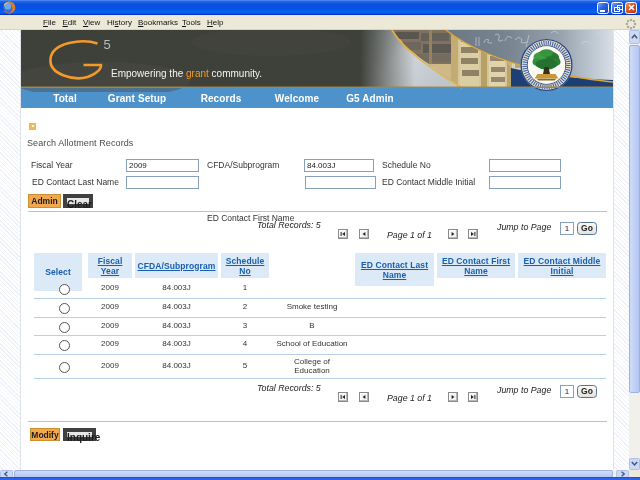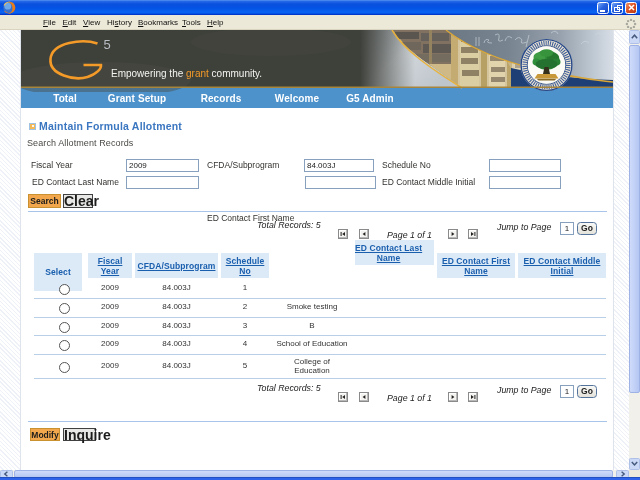--- a/index.html
+++ b/index.html
@@ -34,21 +34,21 @@
   #banner{left:0;top:0;width:592px;height:58px;background:#3e403a;z-index:5;}
 
   
   #nav{left:0;top:58px;width:592px;height:20px;background:#4d92cb;}
   .navitem{position:absolute;top:62.5px;transform:translateX(-50%);color:#fff;font-weight:bold;font-size:10px;letter-spacing:0.1px;}
 
   
   .lbl{position:absolute;font-size:8.5px;font-weight:normal;color:#33322f;letter-spacing:0px;white-space:nowrap;}
   .inp{position:absolute;height:13px;background:#fff;border:1px solid #86a0bd;box-sizing:border-box;font-size:8px;color:#222;line-height:11px;padding-left:2px;}
   .btn-orange{position:absolute;background:#f2a74c;border:1px solid #c9912f;box-sizing:border-box;color:#1c1c1c;font-size:8.5px;font-weight:bold;text-align:center;}
-  .btn-gray{position:absolute;background:#e8e8e6;border:1px solid #404040;box-sizing:border-box;color:#1c1c1c;font-size:14px;font-weight:bold;text-align:left;}
+  .btn-gray{position:absolute;background:#e8e8e6;border:4px solid #404040;box-sizing:border-box;color:#1c1c1c;font-size:10px;font-weight:bold;text-align:left;}
   .hline{position:absolute;height:1px;background:#a8c4e8;}
 
   
   .ptext{position:absolute;font-size:8.8px;color:#222;white-space:nowrap;font-style:italic;}
   .pgbtn{position:absolute;width:10px;height:10px;background:#f4f3f0;border:1px solid #8a8a8a;box-sizing:border-box;box-shadow:inset -1px -1px 0 #b8b8b8, inset 1px 1px 0 #fff;}
   .pgbtn svg{position:absolute;left:0;top:0;}
 
   
   .th{position:absolute;background:#dce9f7;color:#1a5fae;font-size:8.5px;font-weight:bold;text-align:center;letter-spacing:0.1px;}
   .th div{text-decoration:underline;}
@@ -227,38 +227,37 @@
     <div id="nav" class="abs"></div>
     <div class="navitem" style="left:44px">Total</div>
     <div class="navitem" style="left:116px">Grant Setup</div>
     <div class="navitem" style="left:200px">Records</div>
     <div class="navitem" style="left:276px">Welcome</div>
     <div class="navitem" style="left:349px">G5 Admin</div>
 
     <div class="abs" style="left:8px;top:92.5px;width:7px;height:7px;background:#f4b954;border:1px solid #9ec2e4;box-sizing:border-box;">
         <div style="position:absolute;left:1.5px;top:1.5px;width:2px;height:2px;background:#fdf6ea"></div>
       </div>
-    <div class="abs" style="left:18px;top:90px;font-size:10.5px;font-weight:bold;color:#3b76c0;letter-spacing:0.2px;">Maintain Formula Allotment</div>
     <div class="abs lbl" style="left:6px;top:108px;font-size:9px;letter-spacing:0.1px;color:#4b4a46;">Search Allotment Records</div>
 
     <div class="lbl" style="left:10px;top:130px;">Fiscal Year</div>
     <div class="inp" style="left:105px;top:129px;width:73px;">2009</div>
     <div class="lbl" style="left:186px;top:130px;">CFDA/Subprogram</div>
     <div class="inp" style="left:283px;top:129px;width:70px;">84.003J</div>
     <div class="lbl" style="left:361px;top:130px;">Schedule No</div>
     <div class="inp" style="left:468px;top:129px;width:72px;"></div>
 
     <div class="lbl" style="left:11px;top:147px;">ED Contact Last Name</div>
     <div class="inp" style="left:105px;top:146px;width:73px;"></div>
     <div class="lbl" style="left:186px;top:147px;margin-top:36px;">ED Contact First Name</div>
     <div class="inp" style="left:284px;top:146px;width:71px;"></div>
     <div class="lbl" style="left:361px;top:147px;">ED Contact Middle Initial</div>
     <div class="inp" style="left:468px;top:146px;width:72px;"></div>
 
-    <div class="btn-orange" style="left:7px;top:164px;width:33px;height:14px;line-height:13px;">Search</div>
+    <div class="btn-orange" style="left:7px;top:164px;width:33px;height:14px;line-height:13px;">Admin</div>
     <div class="btn-gray" style="left:42px;top:164px;width:30px;height:14px;line-height:13px;">Clear</div>
 
     <div class="hline" style="left:7px;top:181px;width:579px;"></div>
 
     <div class="hline" style="left:7px;top:391px;width:579px;"></div>
     <div class="btn-orange" style="left:9px;top:398px;width:30px;height:13px;line-height:12px;">Modify</div>
     <div class="btn-gray" style="left:42px;top:398px;width:33px;height:13px;line-height:12px;">Inquire</div>
   <div class="ptext" style="left:236px;top:190px;">Total Records: 5</div>
       <div class="pgbtn" style="left:317px;top:199px;">
         <svg width="8" height="8" viewBox="0 0 8 8">
@@ -316,21 +315,21 @@
       <div class="th" style="left:13px;top:223px;width:48px;height:38px;display:flex;align-items:center;justify-content:center;line-height:10px;">Select</div>
       <div class="th" style="left:67px;top:223px;width:44px;height:25px;display:flex;align-items:center;justify-content:center;line-height:10px;">
         <div>Fiscal<br>Year</div>
       </div>
       <div class="th" style="left:114px;top:223px;width:83px;height:25px;display:flex;align-items:center;justify-content:center;line-height:10px;">
         <div>CFDA/Subprogram</div>
       </div>
       <div class="th" style="left:200px;top:223px;width:48px;height:25px;display:flex;align-items:center;justify-content:center;line-height:10px;">
         <div>Schedule<br>No</div>
       </div>
-      <div class="th" style="left:334px;top:210px;width:79px;height:25px;display:flex;align-items:center;justify-content:flex-start;line-height:10px;">
+      <div class="th" style="left:334px;top:223px;width:79px;height:33px;display:flex;align-items:center;justify-content:center;line-height:10px;">
         <div>ED Contact Last<br>Name</div>
       </div>
       <div class="th" style="left:416px;top:223px;width:78px;height:25px;display:flex;align-items:center;justify-content:center;line-height:10px;">
         <div>ED Contact First<br>Name</div>
       </div>
       <div class="th" style="left:497px;top:223px;width:88px;height:25px;display:flex;align-items:center;justify-content:center;line-height:10px;">
         <div>ED Contact Middle<br>Initial</div>
       </div>
       <div class="" style="position:absolute;left:13px;top:268px;width:572px;height:1px;background:#b9cfe8;"></div>
       <div class="radio" style="left:37.5px;top:254.25px;"></div>

